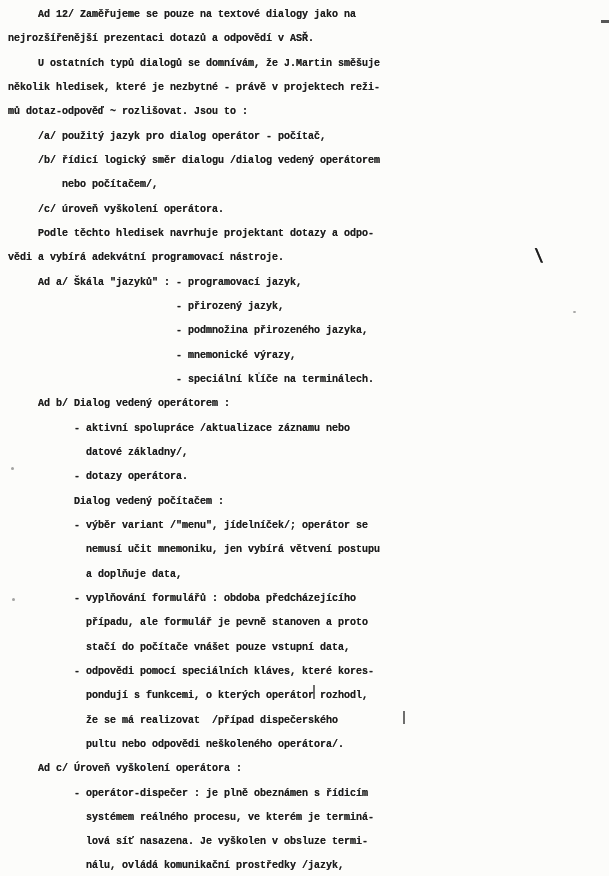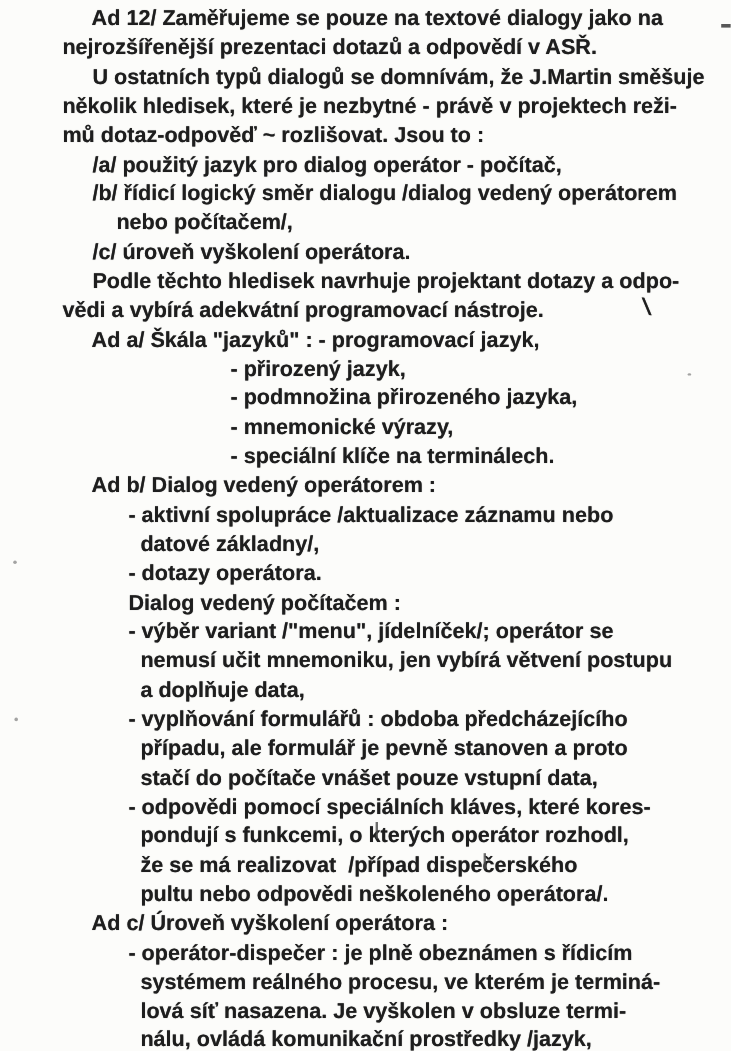--- a/index.html
+++ b/index.html
@@ -15,27 +15,26 @@
   }
   .page{
     position:absolute;inset:0;
     width:609px;height:876px;
     background:var(--paper);
     overflow:hidden;
   }
   .text-layer{
     position:absolute;
     left:8px;top:3px;right:0;bottom:0;
-    font-family:Liberation Sans, sans-serif;
+    font-family:Liberation Mono, monospace;
     font-weight:700;
-    font-size:18px;
+    font-size:10px;
     color:var(--ink);
     white-space:pre;
     text-shadow:0 0 0.6px rgba(25,25,25,0.75);
-    margin-left:44px;
   }
   .line{
     height:24.333px;
     line-height:24.333px;
   }
   .mark{
     position:absolute;
     font-family:"Liberation Mono","DejaVu Sans Mono",monospace;
     font-weight:700;
     color:var(--ink);

